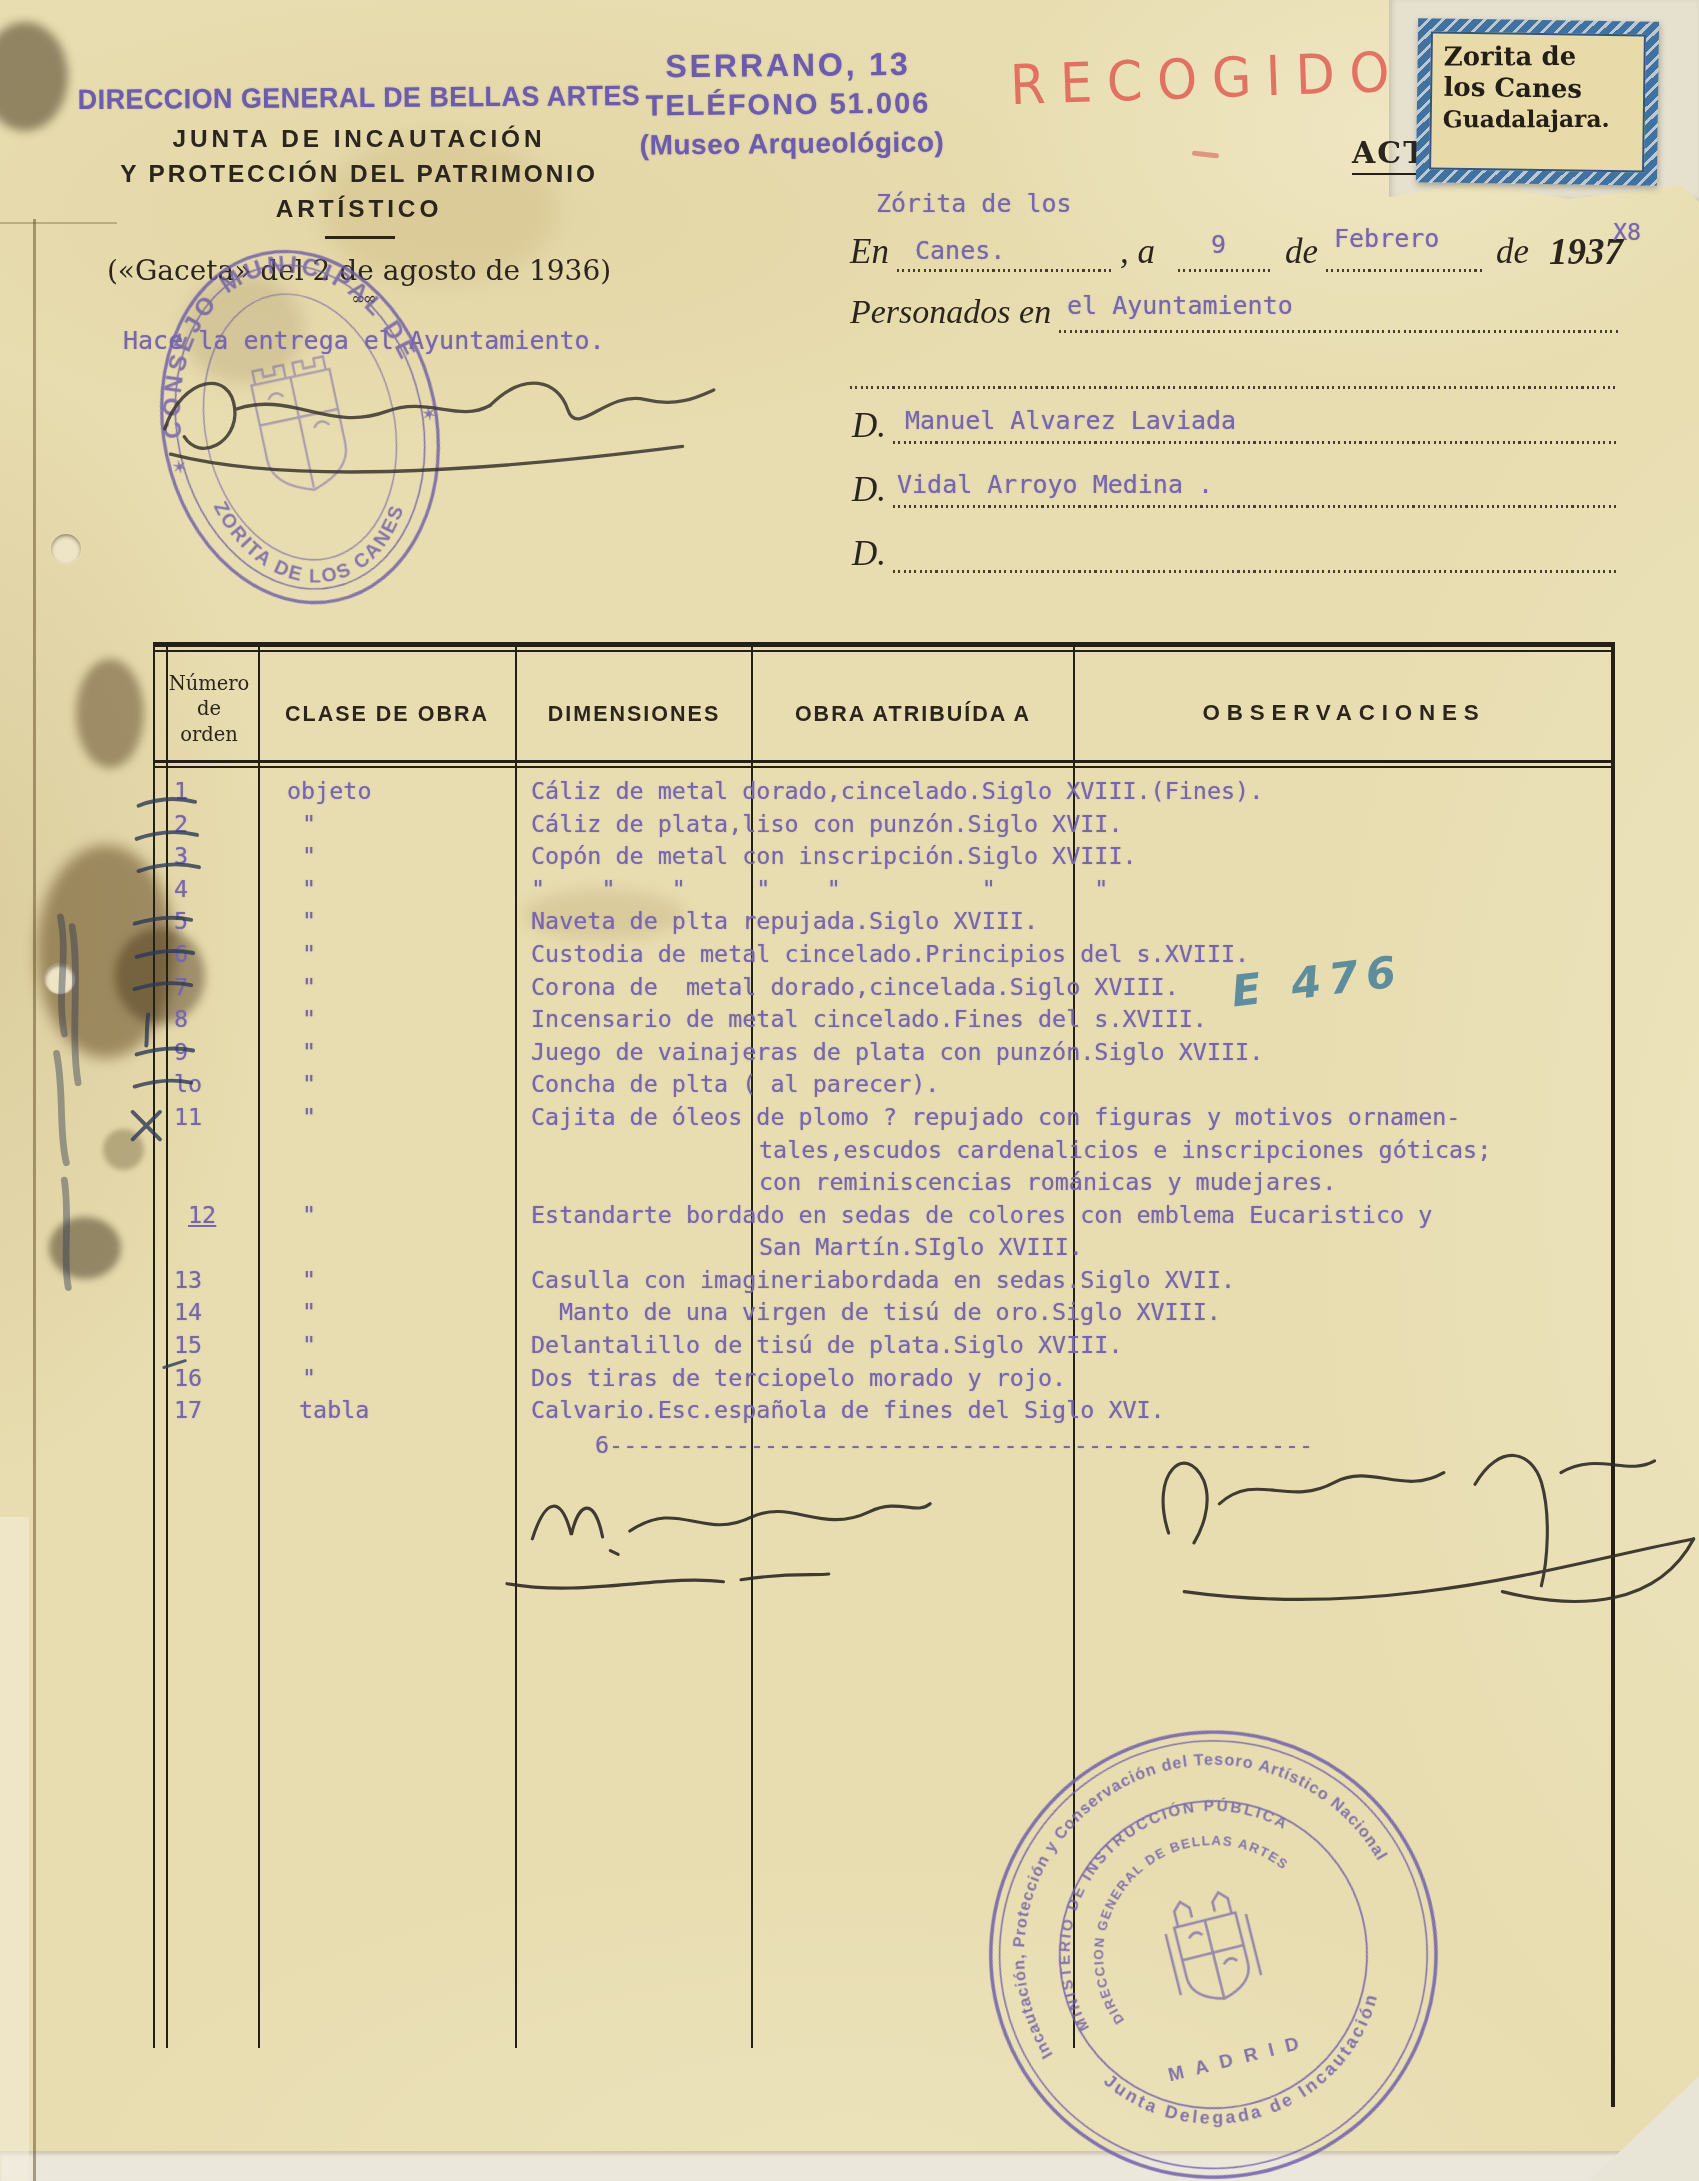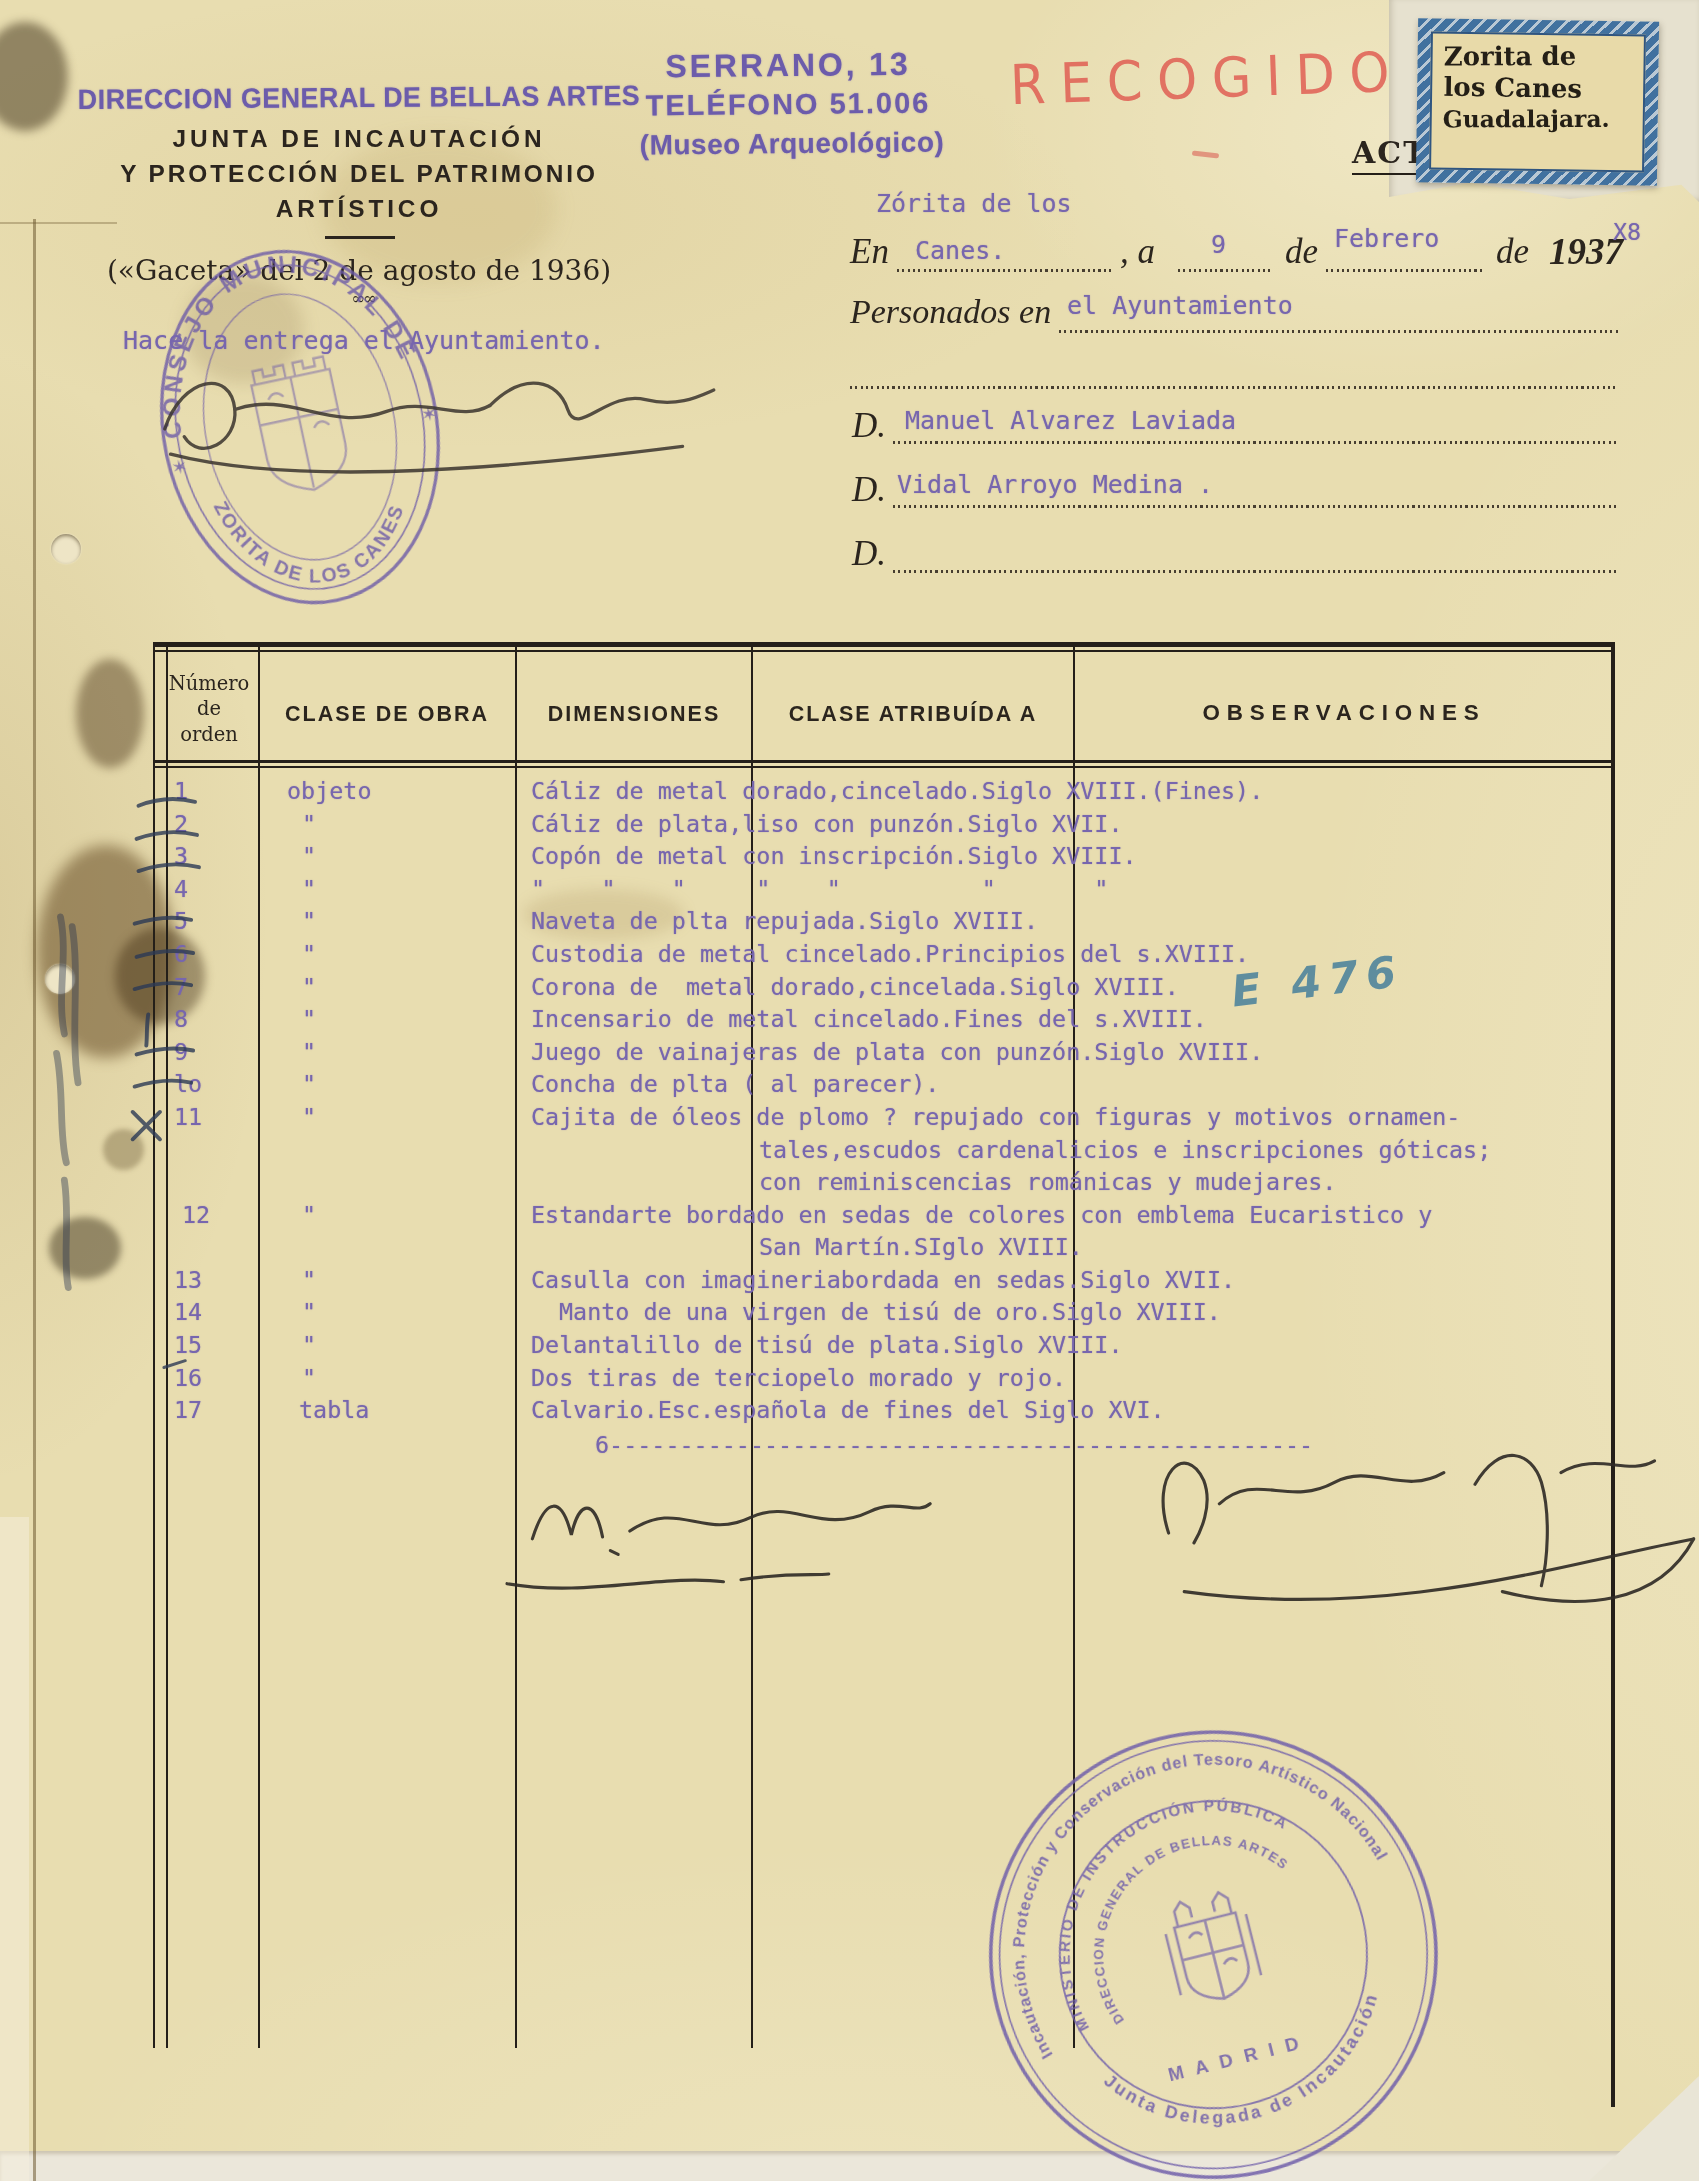--- a/index.html
+++ b/index.html
@@ -167,21 +167,21 @@
   <div class="vl" style="left:515px;top:642px;width:2px;height:1406px;"></div>
   <div class="vl" style="left:751px;top:642px;width:2px;height:1406px;"></div>
   <div class="vl" style="left:1073px;top:642px;width:2px;height:1406px;"></div>
   <div class="vl" style="left:1611px;top:642px;width:3.9px;height:1465px;"></div>
 
   <span class="abs ctr ser" style="left:209px;top:671px;font-size:19.5px;line-height:1.3;text-align:center;white-space:pre-line;">Número
 de
 orden</span>
   <span class="abs ctr sans" style="left:387px;top:702px;font-size:21.5px;font-weight:bold;letter-spacing:2px;white-space:nowrap;">CLASE DE OBRA</span>
   <span class="abs ctr sans" style="left:634px;top:702px;font-size:21.5px;font-weight:bold;letter-spacing:2px;white-space:nowrap;">DIMENSIONES</span>
-  <span class="abs ctr sans" style="left:913px;top:702px;font-size:21.5px;font-weight:bold;letter-spacing:2px;white-space:nowrap;">CLASE ATRIBUÍDA A</span>
+  <span class="abs ctr sans" style="left:913px;top:702px;font-size:21.5px;font-weight:bold;letter-spacing:2px;white-space:nowrap;">OBRA ATRIBUÍDA A</span>
   <span class="abs ctr sans" style="left:1344px;top:700px;font-size:22.4px;font-weight:bold;letter-spacing:6.8px;white-space:nowrap;">OBSERVACIONES</span>
 
   <div>
       <span class="tw trow num" style="left: 174px; top: 780px;">1</span>
       <span class="tw trow clase" style="left: 287px; top: 780px;">objeto</span>
       <span class="tw trow line" style="left: 531px; top: 780px;">Cáliz de metal dorado,cincelado.Siglo XVIII.(Fines).</span>
       <span class="tw trow num" style="left: 174px; top: 813px;">2</span>
       <span class="tw trow clase" style="left: 302px; top: 813px;">"</span>
       <span class="tw trow line" style="left: 531px; top: 813px;">Cáliz de plata,liso con punzón.Siglo XVII.</span>
       <span class="tw trow num" style="left: 174px; top: 845px;">3</span>
@@ -206,21 +206,21 @@
       <span class="tw trow clase" style="left: 302px; top: 1041px;">"</span>
       <span class="tw trow line" style="left: 531px; top: 1041px;">Juego de vainajeras de plata con punzón.Siglo XVIII.</span>
       <span class="tw trow num" style="left: 174px; top: 1073px;">lo</span>
       <span class="tw trow clase" style="left: 302px; top: 1073px;">"</span>
       <span class="tw trow line" style="left: 531px; top: 1073px;">Concha de plta ( al parecer).</span>
       <span class="tw trow num" style="left: 174px; top: 1106px;">11</span>
       <span class="tw trow clase" style="left: 302px; top: 1106px;">"</span>
       <span class="tw trow line" style="left: 531px; top: 1106px;">Cajita de óleos de plomo ? repujado con figuras y motivos ornamen-</span>
       <span class="tw trow line" style="left: 759px; top: 1139px;">tales,escudos cardenalicios e inscripciones góticas;</span>
       <span class="tw trow line" style="left: 759px; top: 1171px;">con reminiscencias románicas y mudejares.</span>
-      <span class="tw trow num" style="left: 182px; top: 1204px;">12</span>
+      <span class="tw trow num" style="left: 188px; top: 1204px; text-decoration: underline;">12</span>
       <span class="tw trow clase" style="left: 302px; top: 1204px;">"</span>
       <span class="tw trow line" style="left: 531px; top: 1204px;">Estandarte bordado en sedas de colores con emblema Eucaristico y</span>
       <span class="tw trow line" style="left: 759px; top: 1236px;">San Martín.SIglo XVIII.</span>
       <span class="tw trow num" style="left: 174px; top: 1269px;">13</span>
       <span class="tw trow clase" style="left: 302px; top: 1269px;">"</span>
       <span class="tw trow line" style="left: 531px; top: 1269px;">Casulla con imagineriabordada en sedas.Siglo XVII.</span>
       <span class="tw trow num" style="left: 174px; top: 1301px;">14</span>
       <span class="tw trow clase" style="left: 302px; top: 1301px;">"</span>
       <span class="tw trow line" style="left: 531px; top: 1301px; padding-left: 28px;">Manto de una virgen de tisú de oro.Siglo XVIII.</span>
       <span class="tw trow num" style="left: 174px; top: 1334px;">15</span>

